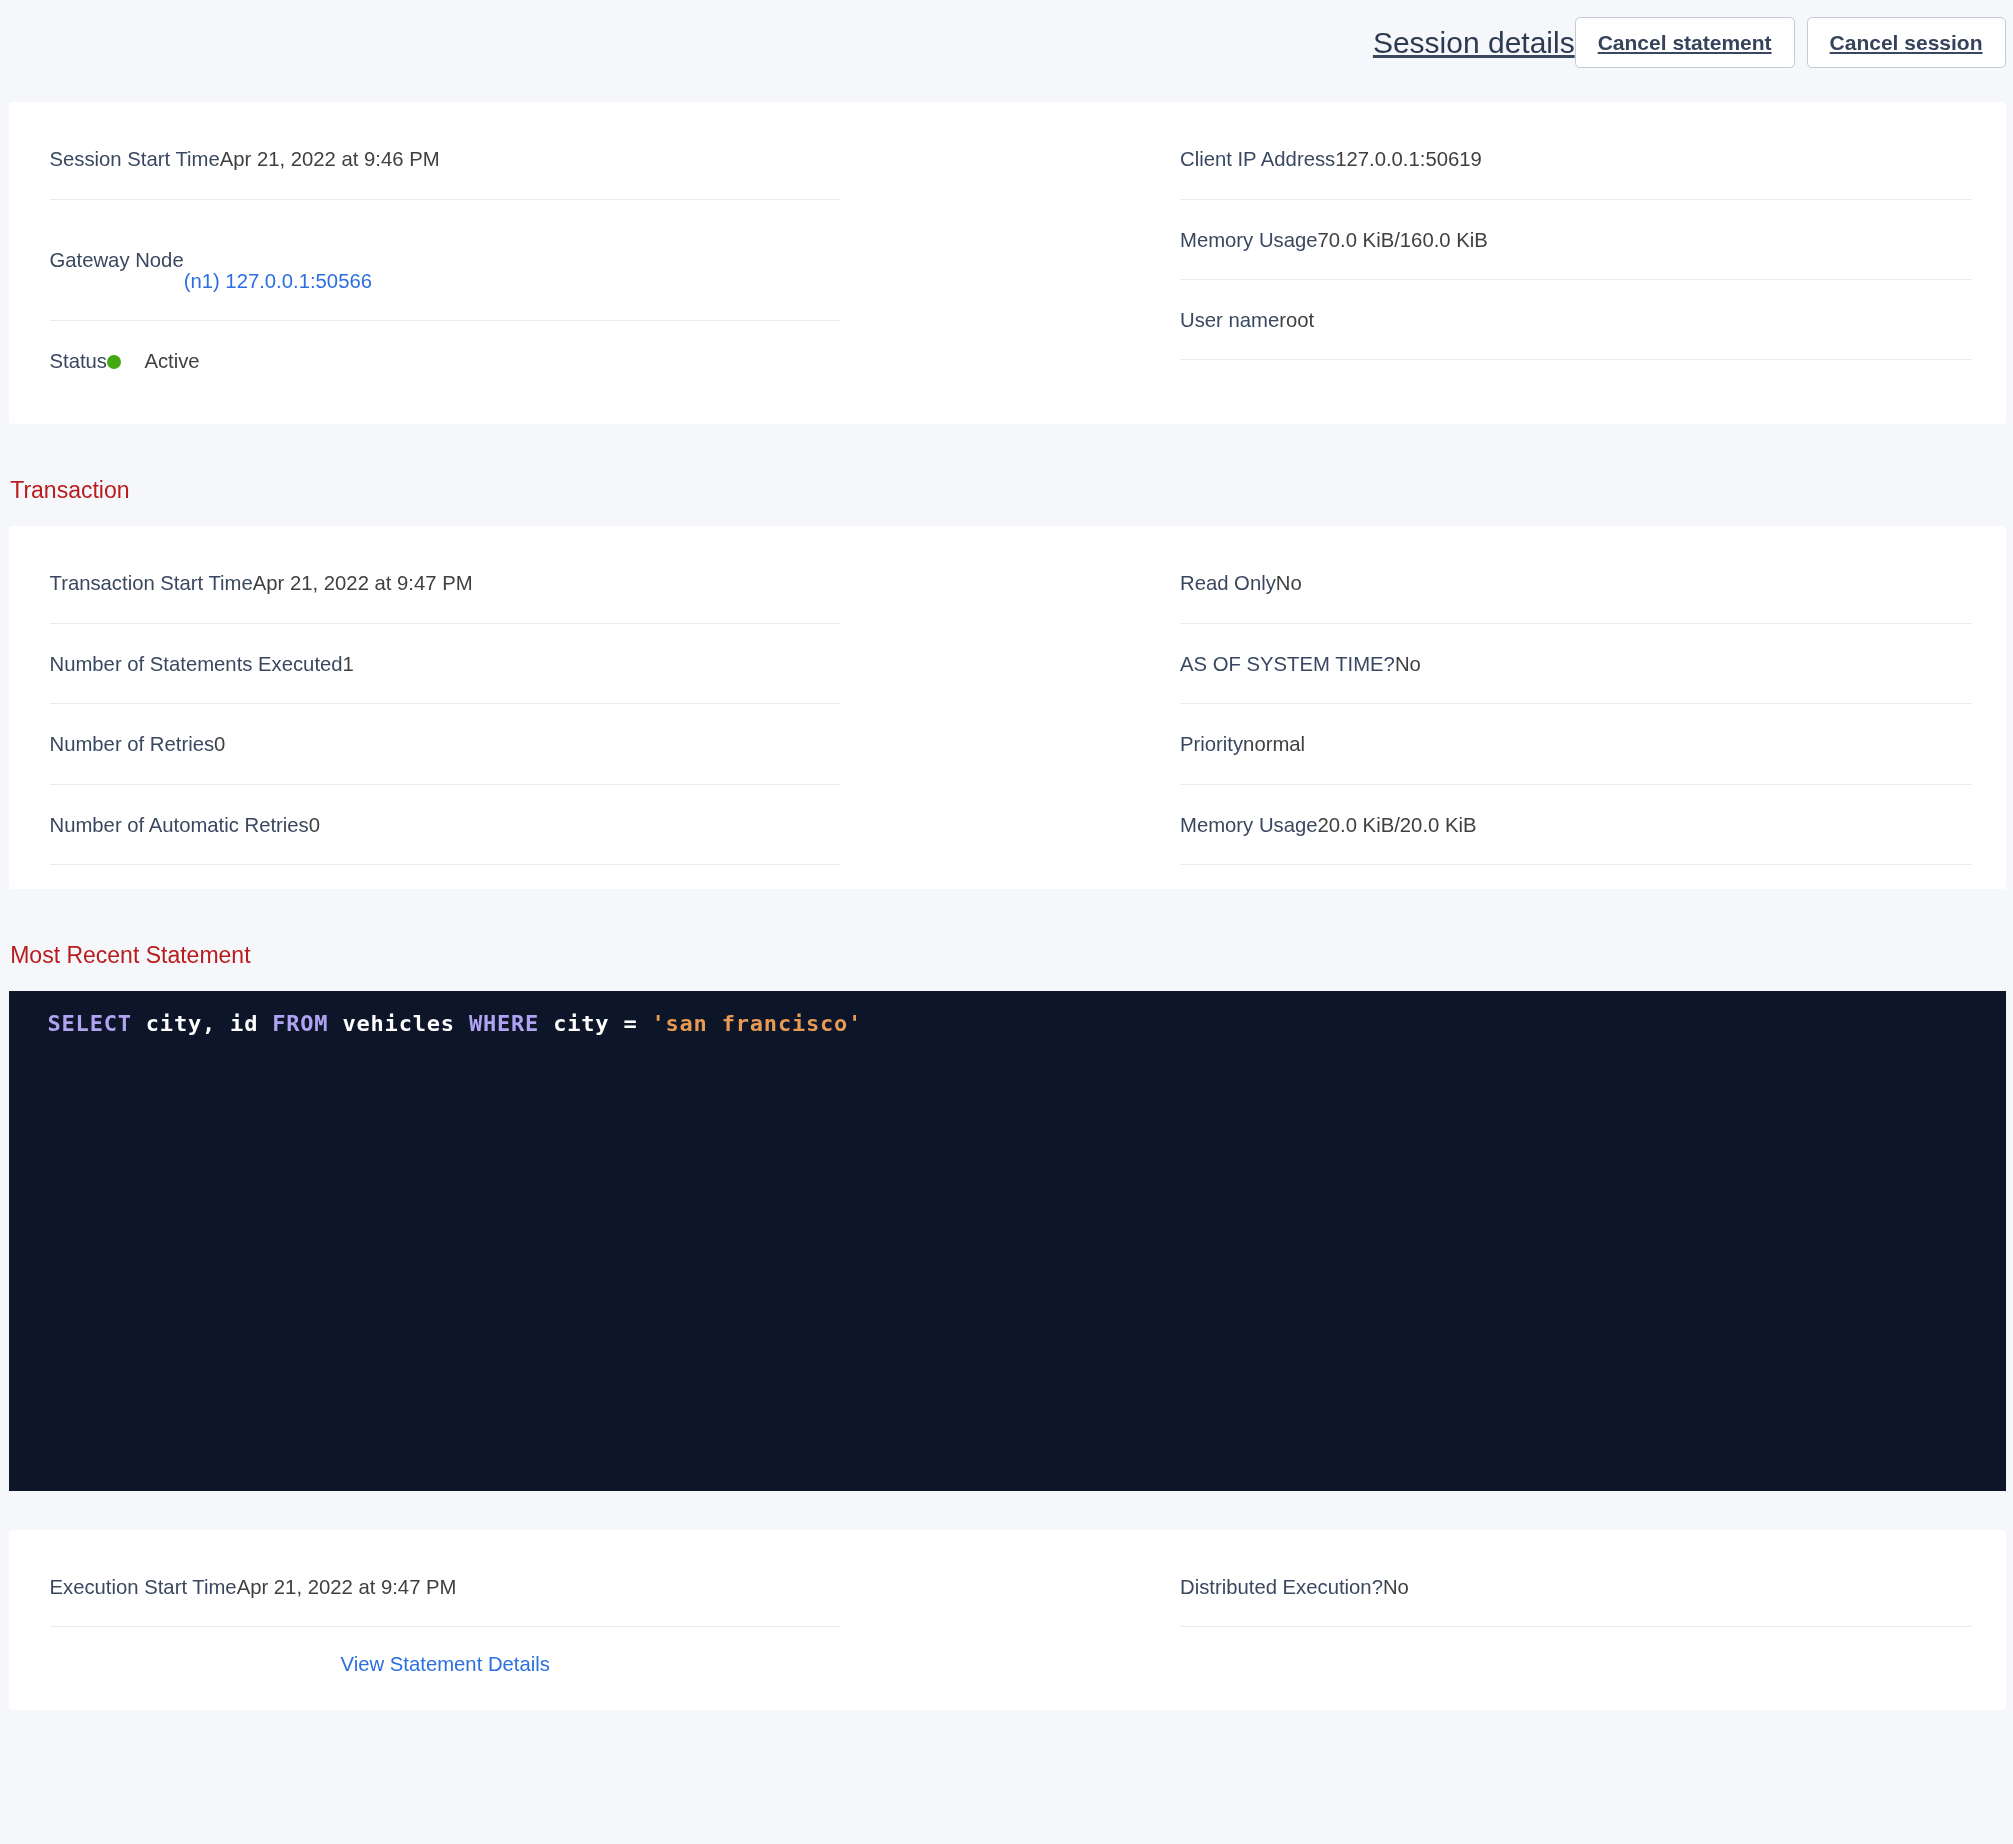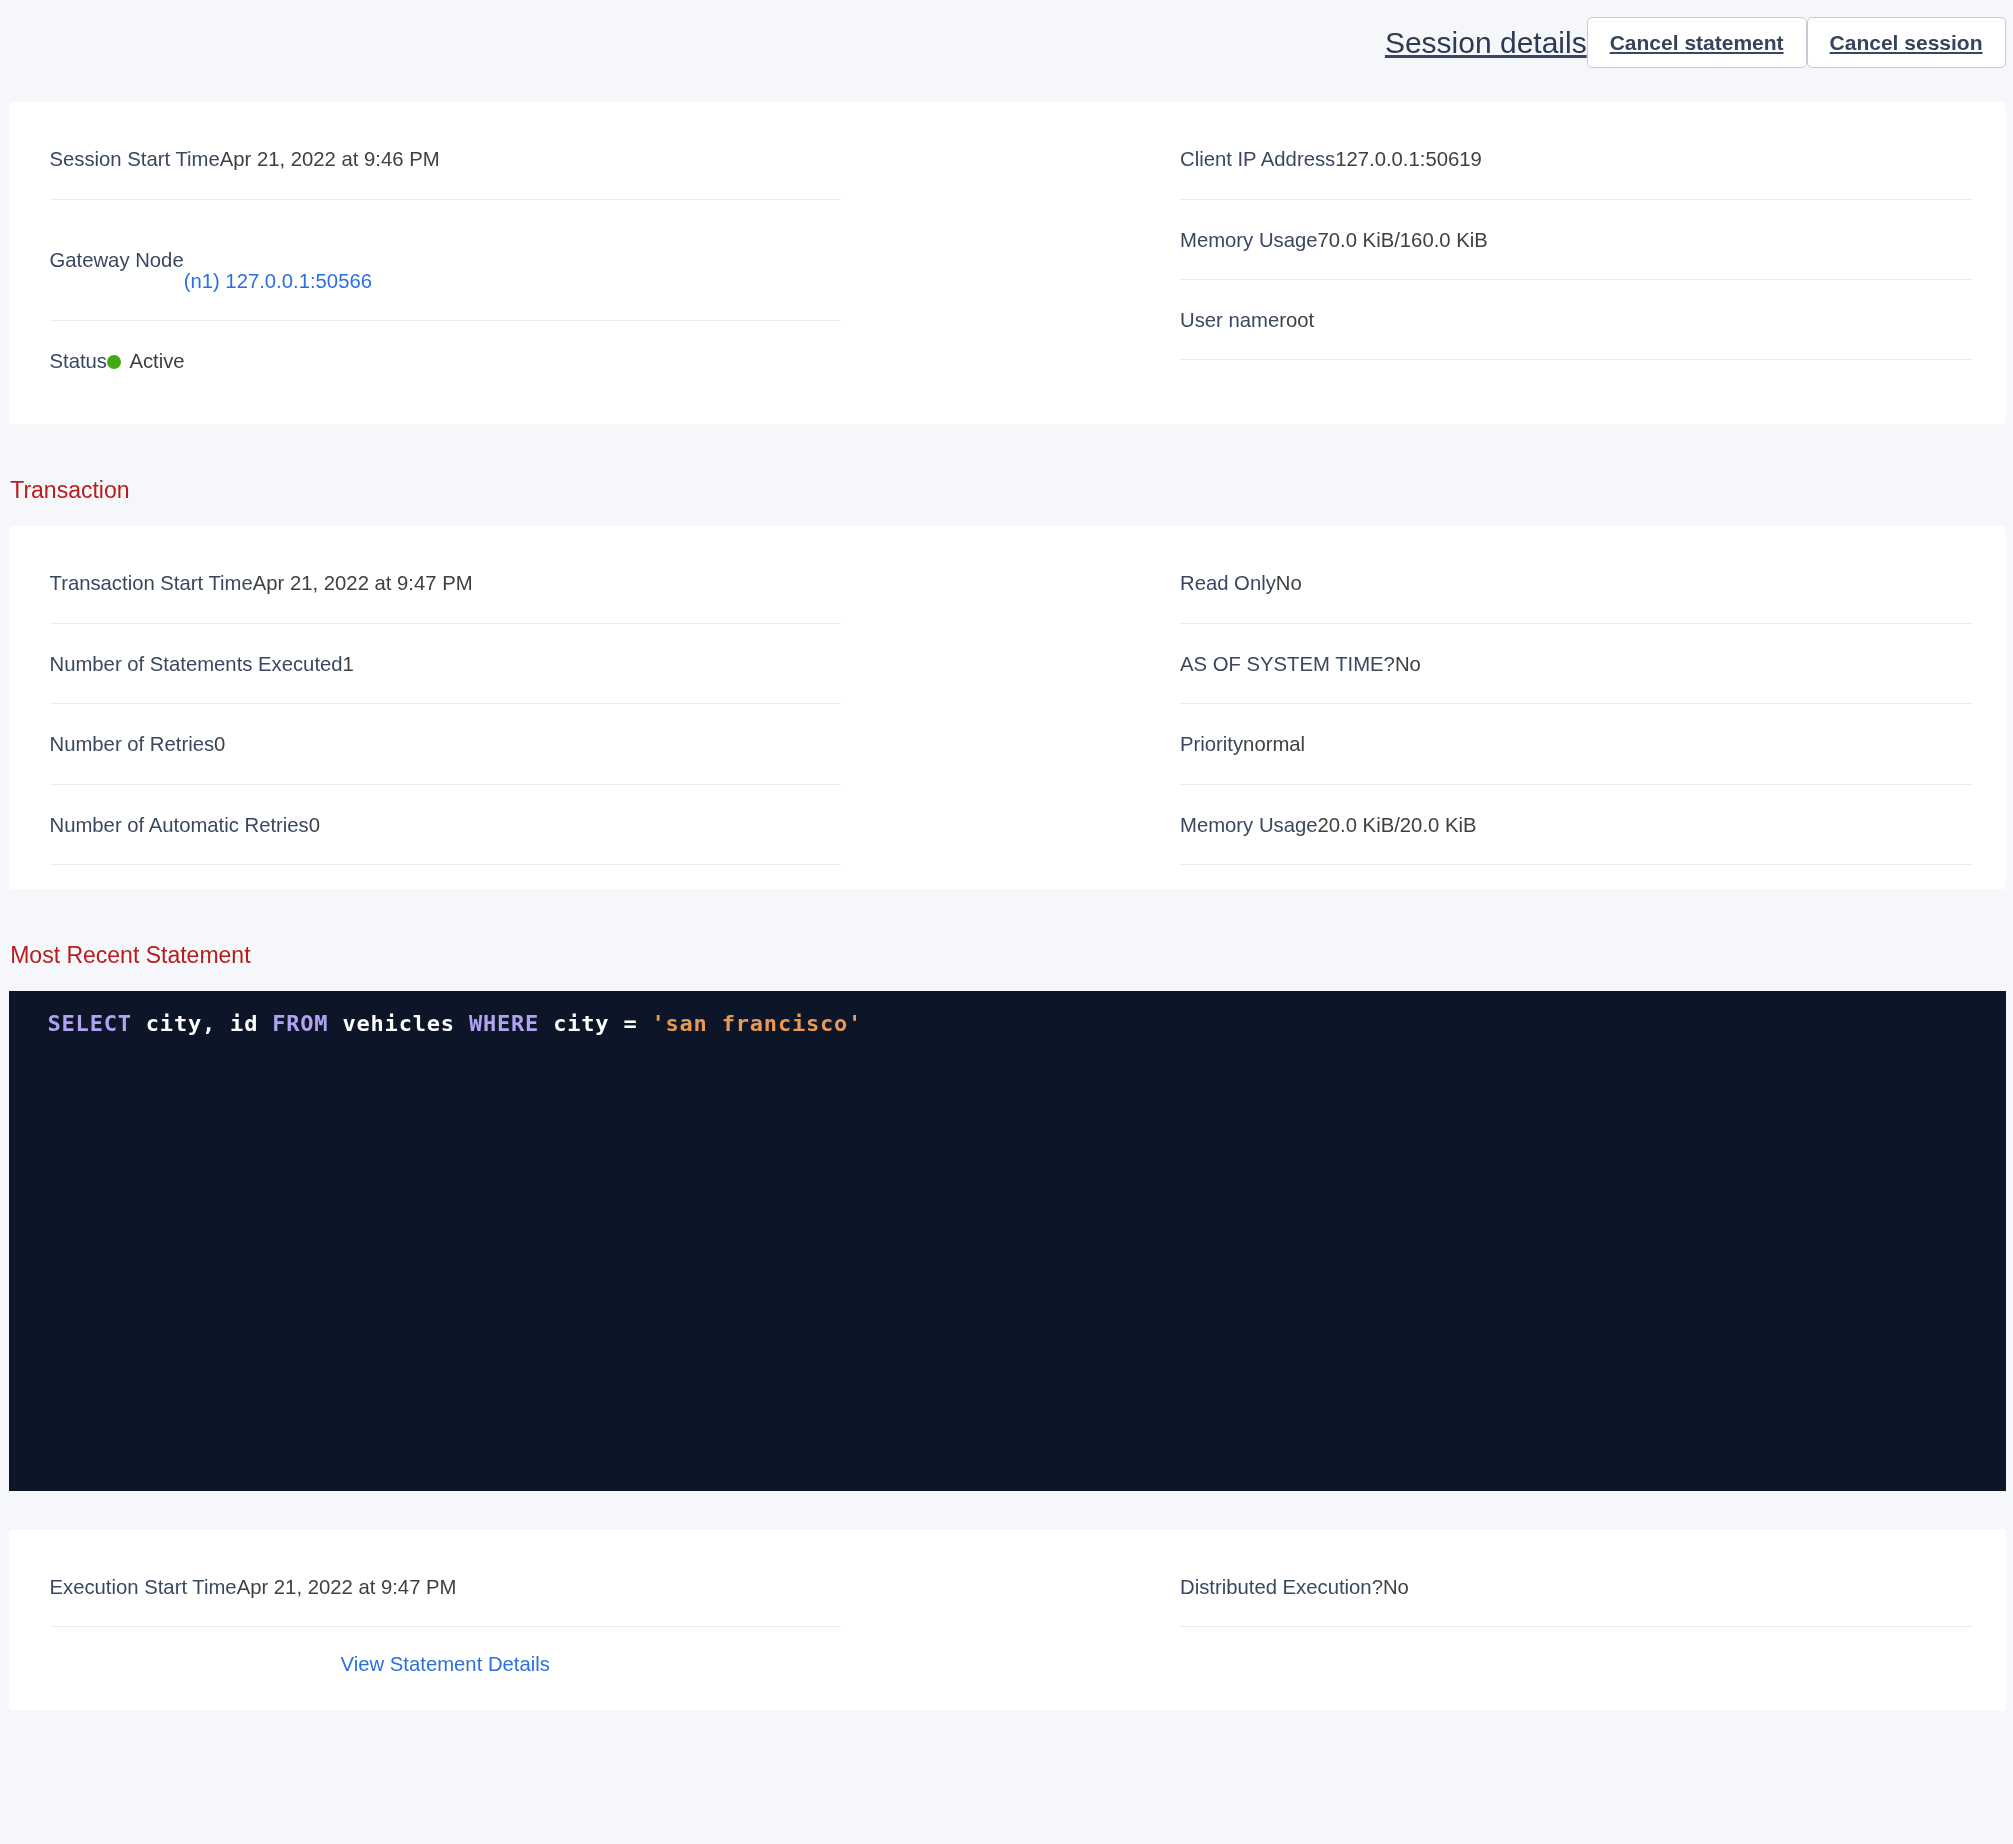--- a/index.html
+++ b/index.html
@@ -19,21 +19,21 @@
     align-items: center;
     margin-bottom: 34px;
     padding-left: 1.7px;
     text-decoration: underline;
   }
   .page-title {
     font-size: 30px;
     font-weight: 500;
     color: #2c3a52;
   }
-  .header-actions { display: flex; }
+  .header-actions { display: flex; gap: 12px; }
   .btn {
     background: #ffffff;
     border: 0.8px solid #c3cad6;
     border-radius: 5.1px;
     font-family: "Liberation Sans", sans-serif;
     font-size: 21px;
     font-weight: 700;
     color: #36435c;
     padding: 12.7px 22px;
     cursor: pointer;
@@ -55,21 +55,21 @@
     align-items: center;
     padding: 28px 0 26px 0;
     border-bottom: 0.8px solid #e7ecf3;
     font-size: 20.3px;
     line-height: 1.25;
   }
   .row.no-border { border-bottom: none; }
   .label { color: #394860; }
   .value { color: #404040; text-align: right; }
   a.link { color: #2b6fe0; text-decoration: none; cursor: pointer; margin-top: 41px; }
-  .status-wrap { display: flex; align-items: center; gap: 8px; }
+  .status-wrap { display: flex; align-items: center; gap: 23px; }
   .dot {
     width: 14.4px; height: 14.4px;
     border-radius: 50%;
     background: #43a913;
     display: inline-block;
   }
 
   
   .section-heading {
     font-size: 23px;

